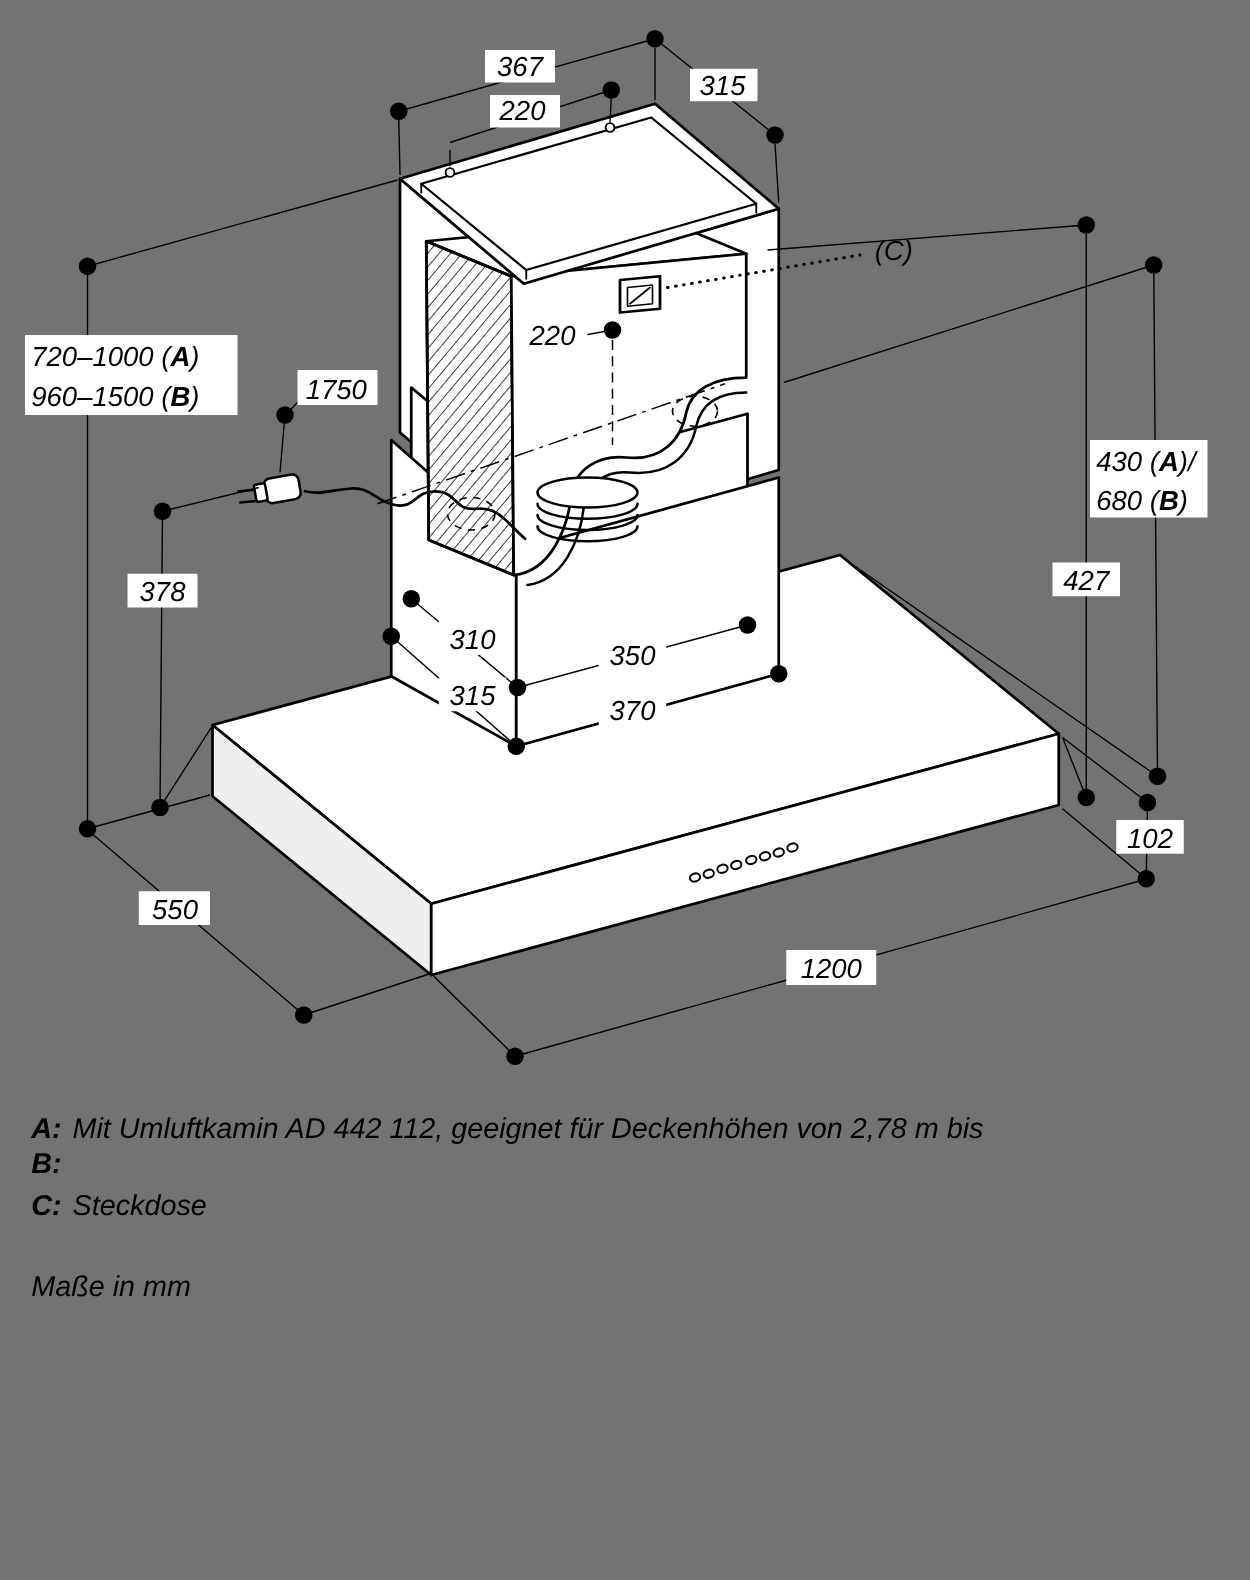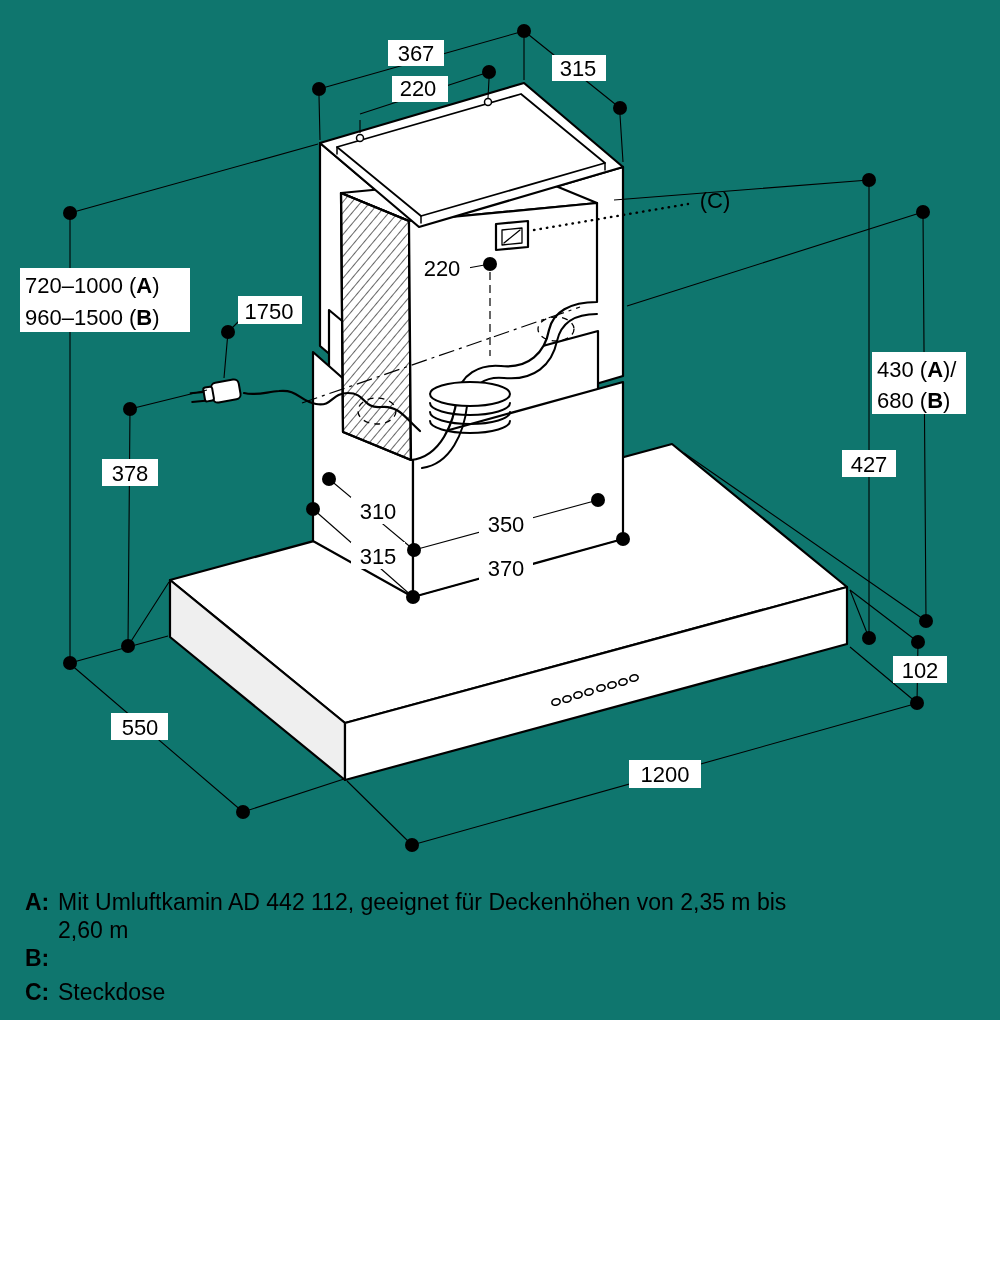--- a/index.html
+++ b/index.html
@@ -1,17 +1,17 @@
 <!DOCTYPE html>
 <html><head>
 <meta charset="utf-8">
 <style>
   html,body{margin:0;padding:0;background:#fff;}
-  .page{position:relative;width:1000px;height:1020px;background:#0f766e;overflow:hidden;
-        font-family:"Liberation Sans",sans-serif;color:#000;}
+  .page{position:relative;width:1000px;height:1264px;background:#737373;overflow:hidden;
+        font-family:"Liberation Sans",sans-serif;color:#000;font-style:italic;}
   svg{position:absolute;left:0;top:0;}
   svg text{font-family:"Liberation Sans",sans-serif;font-size:22px;fill:#000;}
   .notes{position:absolute;left:25px;top:888px;width:950px;font-size:23px;line-height:28px;}
   .note{position:relative;padding-left:33px;}
   .nlabel{position:absolute;left:0;top:0;font-weight:bold;}
   .nline{white-space:nowrap;}
   .note-c{margin-top:34px;}
   .units{margin-top:37px;padding-left:0;}
 </style>
 </head>
@@ -202,22 +202,21 @@
     <text x="25" y="293">720–1000 (<tspan font-weight="bold">A</tspan>)</text>
     <text x="25" y="325">960–1500 (<tspan font-weight="bold">B</tspan>)</text>
     <text x="877" y="377">430 (<tspan font-weight="bold">A</tspan>)/</text>
     <text x="877" y="408">680 (<tspan font-weight="bold">B</tspan>)</text>
   </g>
 </svg>
 
 <div class="notes">
   <div class="note">
     <span class="nlabel">A:</span>
-    <div class="nline">Mit Umluftkamin AD 442 112, geeignet für Deckenhöhen von 2,35 m bis</div>
-    <div class="nline">2,60 m</div>
+    <div class="nline">Mit Umluftkamin AD 442 112, geeignet für Deckenhöhen von 2,78 m bis</div>
   </div>
   <div class="note">
     <span class="nlabel">B:</span>
   </div>
   <div class="note note-c">
     <span class="nlabel">C:</span>
     <div class="nline">Steckdose</div>
   </div>
   <div class="note units">
     <div class="nline">Maße in mm</div>

